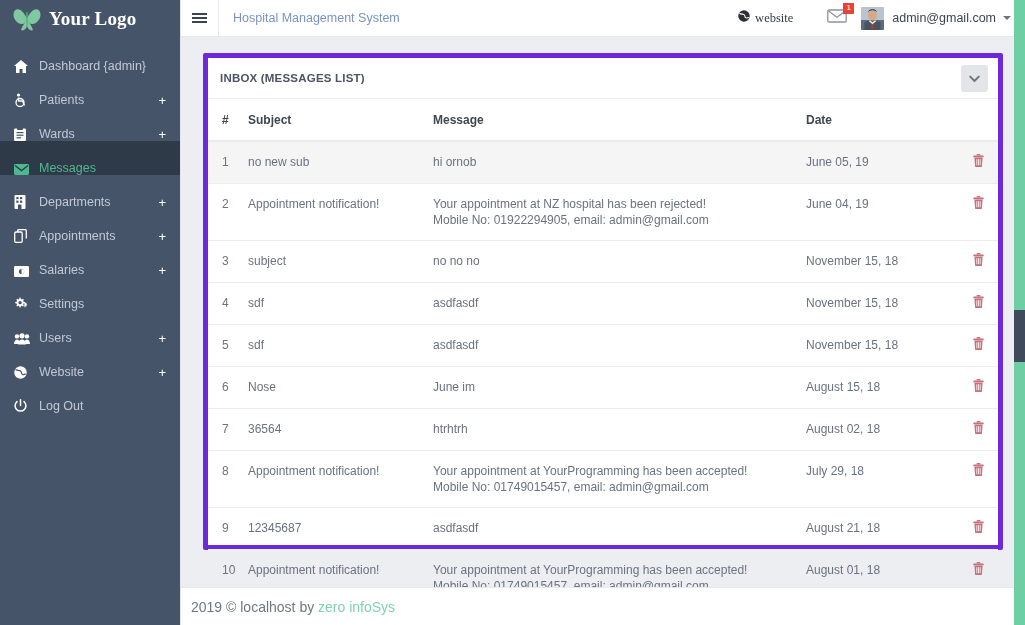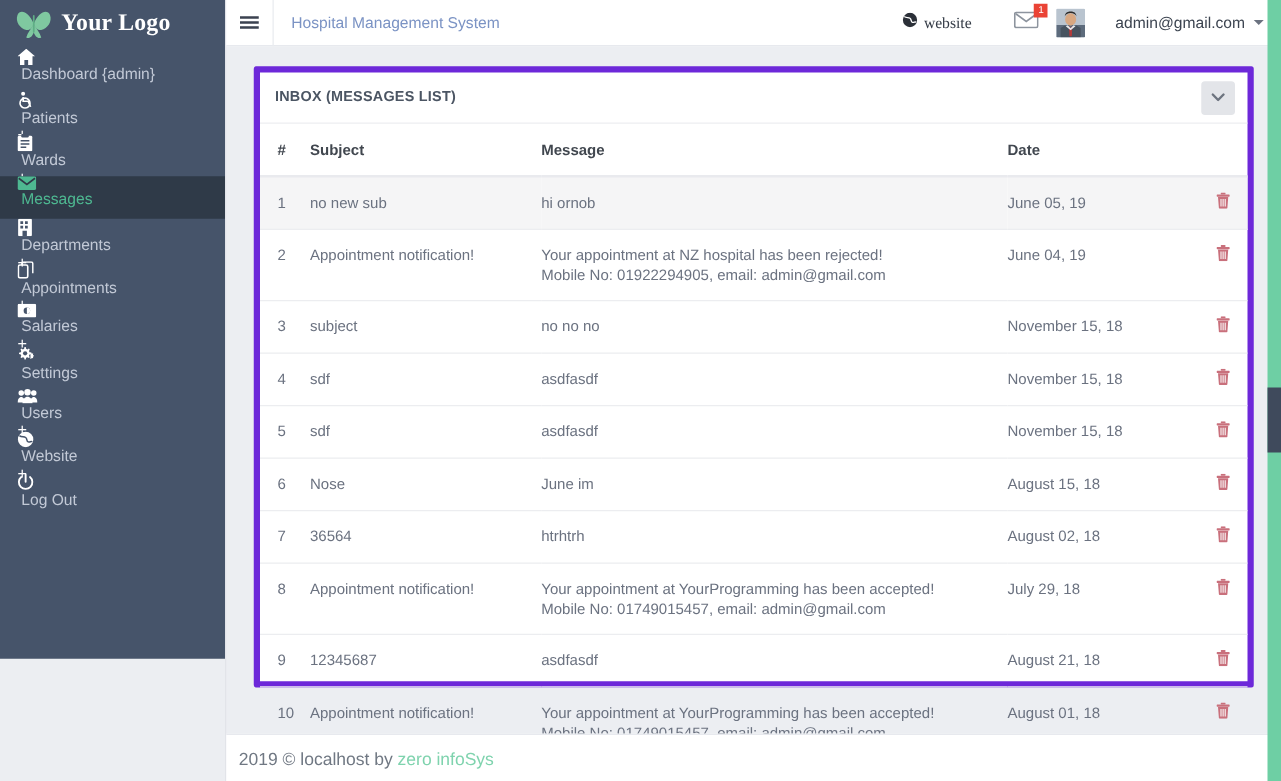--- a/index.html
+++ b/index.html
@@ -6,40 +6,40 @@
   html, body {
     width: 1025px; height: 625px;
     overflow: hidden;
     font-family: "Liberation Sans", sans-serif;
     background: #eceef2;
   }
   .app { position: relative; width: 1025px; height: 625px; display: flex; }
 
   
   .sidebar {
-    width: 180px; min-width: 180px; height: 527px;
+    width: 180px; min-width: 180px; height: 625px;
     background: #46546a;
     display: flex; flex-direction: column;
   }
   .brand {
     height: 37px; display: flex; align-items: center;
     padding-left: 12px; gap: 7px;
   }
   .brand-logo { width: 30px; height: 26px; display: block; }
   .brand-text {
     font-family: "Liberation Serif", serif;
     font-size: 19px; font-weight: 700; color: #ffffff;
     letter-spacing: .2px;
   }
   .nav { padding-top: 2px; }
   .nav-item {
-    display: flex; align-items: flex-start;
+    display: flex; align-items: flex-end;
     height: 34px; padding: 0 14px 0 14px;
     color: #c2c9d6; font-size: 12.5px;
-    cursor: pointer; position: relative; flex-direction: column;
+    cursor: pointer; position: relative;
   }
   .nav-item .ico {
     width: 22px; min-width: 22px; display: flex;
     align-items: center; justify-content: flex-start;
     color: #ffffff;
   }
   .nav-item .ico svg { display: block; }
   .nav-item .label { flex: 1; padding-left: 3px; }
   .nav-item .plus { font-size: 13px; color: #ffffff; line-height: 1; }
   .nav-item.active { background: #2f3a48; }
@@ -88,21 +88,21 @@
     position: absolute; top: -5px; right: -7px;
     background: #ea4335; color: #fff;
     font-size: 8px; line-height: 10px;
     min-width: 11px; height: 11px; text-align: center;
     padding: 0 2px;
   }
   .avatar {
     width: 23px; height: 23px; margin-right: 8px;
     border-radius: 1px; overflow: hidden; background: #cfd6de;
   }
-  .user-email { font-size: 12.5px; color: #3c4450; margin-left: 16px; }
+  .user-email { font-size: 12.5px; color: #3c4450; }
   .caret-down {
     width: 0; height: 0; margin-left: 7px;
     border-left: 4px solid transparent;
     border-right: 4px solid transparent;
     border-top: 4px solid #6b7280; cursor: pointer;
   }
 
   
   .content {
     flex: 1; overflow: hidden; padding: 16px 22px 0 22px;

